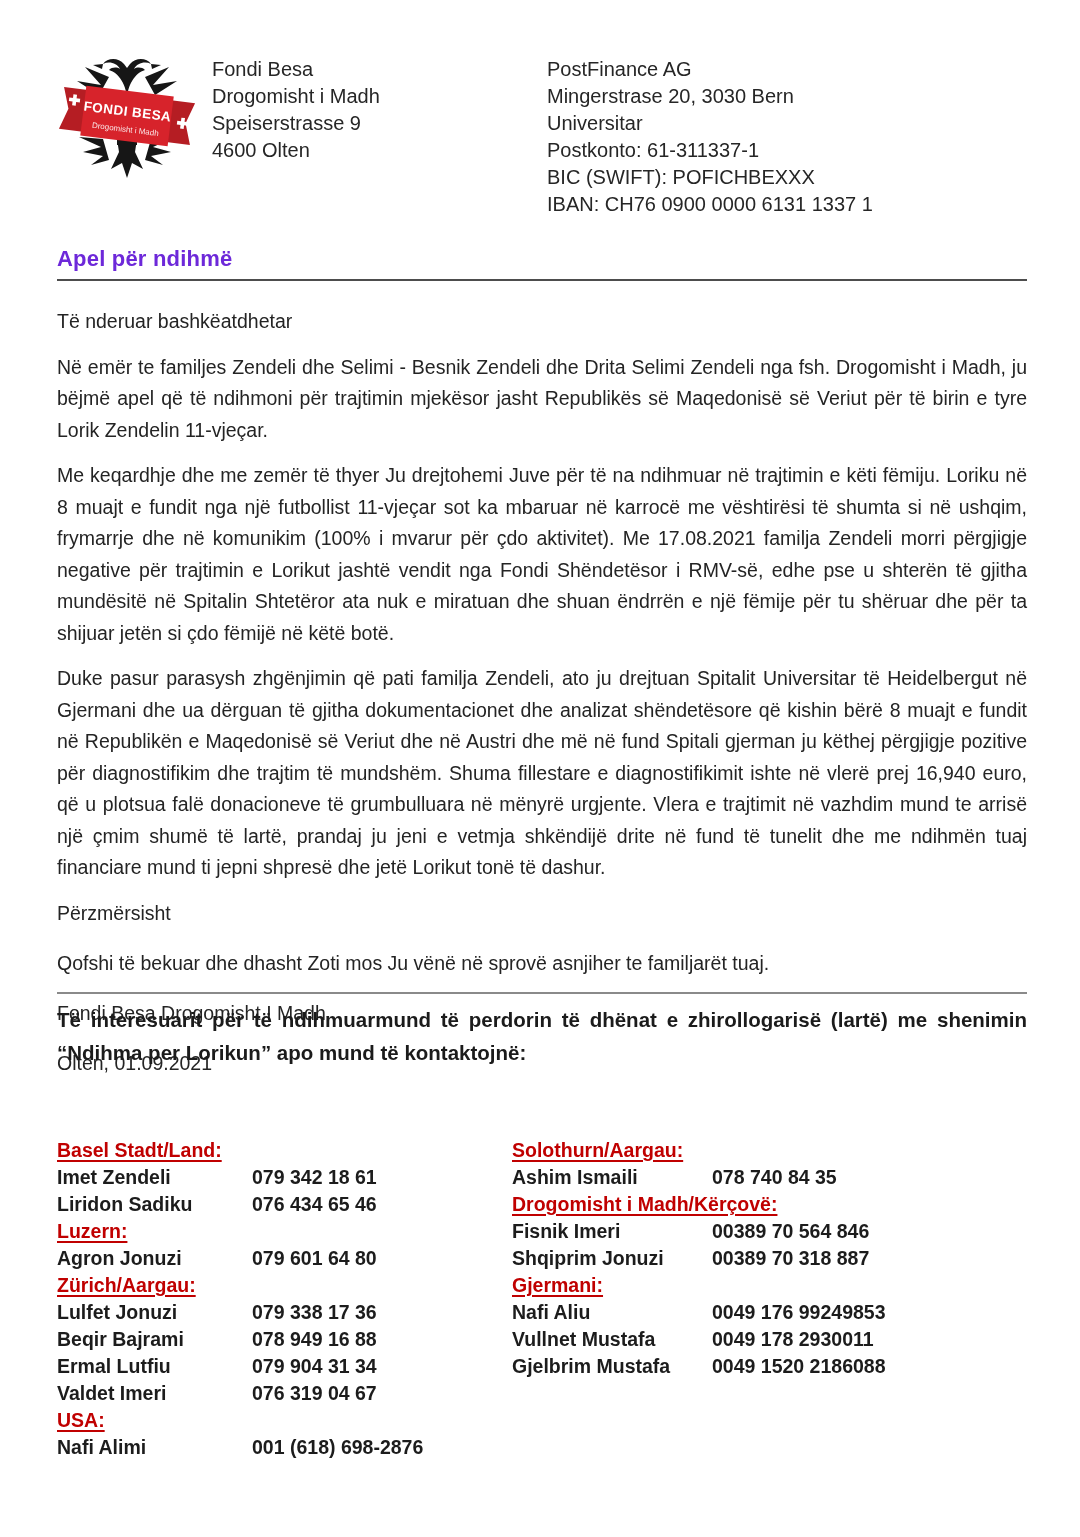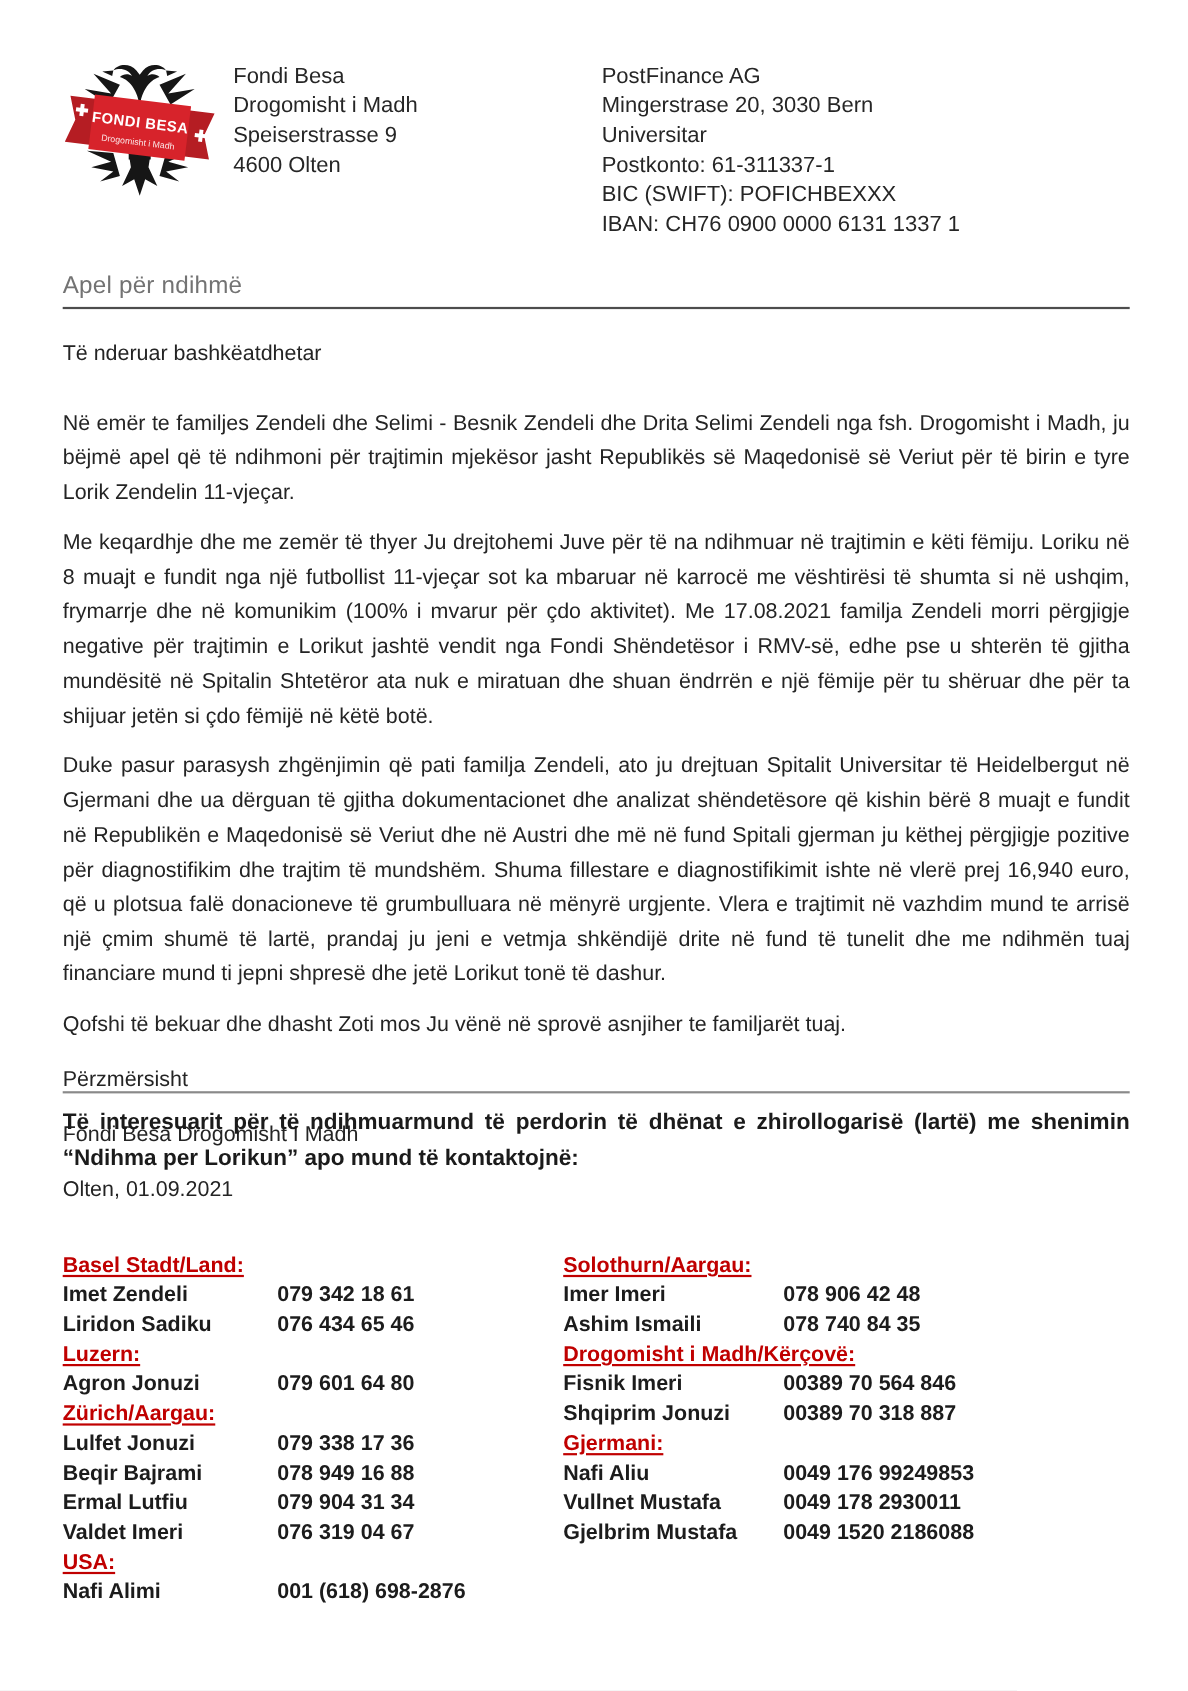--- a/index.html
+++ b/index.html
@@ -14,25 +14,25 @@
   }
   
   .letterhead{position:absolute;top:55px;left:57px;right:53px;height:170px;}
   .logo{position:absolute;left:0;top:0;width:142px;height:126px;}
   .addr{position:absolute;top:1px;font-size:20px;line-height:27px;color:#262626;}
   .addr.sender{left:155px;}
   .addr.bank{left:490px;}
   .addr div{white-space:nowrap;}
   
   .title-sec{position:absolute;top:246px;left:57px;width:970px;}
-  .title-sec h1{margin:0;font-size:22px;font-weight:400;color:#737373;letter-spacing:.2px;}
+  .title-sec h1{margin:0;font-size:22px;font-weight:700;color:#6d28d9;letter-spacing:.2px;}
   .title-rule{margin-top:7px;border:0;border-top:2px solid #4d4d4d;}
   
   .body-sec{position:absolute;top:306px;left:57px;width:970px;font-size:19.5px;line-height:31.5px;color:#242424;}
-  .body-sec .greeting{margin:0 0 32px 0;}
+  .body-sec .greeting{margin:0 0 14px 0;}
   .body-sec p.para{margin:0 0 14px 0;text-align:justify;}
   .body-sec .single{margin:0 0 18.5px 0;}
   
   .cta-sec{position:absolute;top:992px;left:57px;width:970px;}
   .cta-rule{border:0;border-top:2px solid #8a8a8a;margin:0 0 9px 0;}
   .cta-text{font-size:20.5px;line-height:33px;font-weight:700;color:#1b1b1b;text-align:justify;margin:0;}
   
   .contacts-sec{position:absolute;top:1125px;left:57px;width:970px;font-size:19.5px;line-height:27px;}
   .col{position:absolute;top:12px;}
   .col-left{left:0;width:448px;}
@@ -106,22 +106,22 @@
   <div class="title-sec">
     <h1>Apel për ndihmë</h1>
     <hr class="title-rule">
   </div>
 
   <div class="body-sec">
     <p class="greeting">Të nderuar bashkëatdhetar</p>
     <p class="para">Në emër te familjes Zendeli dhe Selimi - Besnik Zendeli dhe Drita Selimi Zendeli nga fsh. Drogomisht i Madh, ju bëjmë apel që të ndihmoni për trajtimin mjekësor jasht Republikës së Maqedonisë së Veriut për të birin e tyre Lorik Zendelin 11-vjeçar.</p>
     <p class="para">Me keqardhje dhe me zemër të thyer Ju drejtohemi Juve për të na ndihmuar në trajtimin e këti fëmiju. Loriku në 8 muajt e fundit nga një futbollist  11-vjeçar sot ka mbaruar në karrocë me vështirësi të shumta si në ushqim, frymarrje dhe në komunikim (100% i mvarur për çdo aktivitet). Me 17.08.2021 familja Zendeli morri përgjigje negative për trajtimin e Lorikut jashtë vendit nga Fondi Shëndetësor i RMV-së, edhe pse u shterën të gjitha mundësitë në Spitalin Shtetëror ata nuk e miratuan dhe shuan ëndrrën e një fëmije për tu shëruar dhe për ta shijuar jetën si çdo fëmijë në këtë botë.</p>
     <p class="para">Duke pasur parasysh zhgënjimin që pati familja Zendeli, ato ju drejtuan Spitalit Universitar të Heidelbergut në Gjermani dhe ua dërguan të gjitha dokumentacionet dhe analizat shëndetësore që kishin bërë 8 muajt e fundit në Republikën e Maqedonisë së Veriut dhe në Austri dhe më në fund Spitali gjerman ju këthej përgjigje pozitive për diagnostifikim dhe trajtim të mundshëm. Shuma fillestare e diagnostifikimit ishte në vlerë prej 16,940 euro, që u plotsua falë donacioneve të grumbulluara në mënyrë urgjente. Vlera e trajtimit në vazhdim mund te arrisë një çmim shumë të lartë, prandaj ju jeni e vetmja shkëndijë drite në fund të tunelit dhe me ndihmën tuaj financiare mund ti jepni shpresë dhe jetë Lorikut tonë të dashur.</p>
+    <p class="single">Përzmërsisht</p>
     <p class="single">Qofshi të bekuar dhe dhasht Zoti mos Ju vënë në sprovë asnjiher te familjarët tuaj.</p>
-    <p class="single">Përzmërsisht</p>
     <p class="single">Fondi Besa Drogomisht I Madh</p>
     <p class="single">Olten, 01.09.2021</p>
   </div>
 
   <div class="cta-sec">
     <hr class="cta-rule">
     <p class="cta-text">Të interesuarit për të ndihmuarmund të perdorin të dhënat e zhirollogarisë (lartë) me shenimin “Ndihma per Lorikun” apo mund të kontaktojnë:</p>
   </div>
 
   <div class="contacts-sec">
@@ -134,21 +134,20 @@
         <div class="region-heading">Zürich/Aargau:</div>
         <div class="contact-row"><span class="contact-name">Lulfet Jonuzi</span><span class="contact-phone">079 338 17 36</span></div>
         <div class="contact-row"><span class="contact-name">Beqir Bajrami</span><span class="contact-phone">078 949 16 88</span></div>
         <div class="contact-row"><span class="contact-name">Ermal Lutfiu</span><span class="contact-phone">079 904 31 34</span></div>
         <div class="contact-row"><span class="contact-name">Valdet Imeri</span><span class="contact-phone">076 319 04 67</span></div>
         <div class="region-heading">USA:</div>
         <div class="contact-row"><span class="contact-name">Nafi Alimi</span><span class="contact-phone">001 (618) 698-2876</span></div>
       </div>
     <div class="col col-right" id="contacts-right">
         <div class="region-heading">Solothurn/Aargau:</div>
-        <div class="contact-row"><span class="contact-name">Imer Imeri</span><span class="contact-phone">078 906 42 48</span></div>
         <div class="contact-row"><span class="contact-name">Ashim Ismaili</span><span class="contact-phone">078 740 84 35</span></div>
         <div class="region-heading">Drogomisht i Madh/Kërçovë:</div>
         <div class="contact-row"><span class="contact-name">Fisnik Imeri</span><span class="contact-phone">00389 70 564 846</span></div>
         <div class="contact-row"><span class="contact-name">Shqiprim Jonuzi</span><span class="contact-phone">00389 70 318 887</span></div>
         <div class="region-heading">Gjermani:</div>
         <div class="contact-row"><span class="contact-name">Nafi Aliu</span><span class="contact-phone">0049 176 99249853</span></div>
         <div class="contact-row"><span class="contact-name">Vullnet Mustafa</span><span class="contact-phone">0049 178 2930011</span></div>
         <div class="contact-row"><span class="contact-name">Gjelbrim Mustafa</span><span class="contact-phone">0049 1520 2186088</span></div>
       </div>
   </div>

